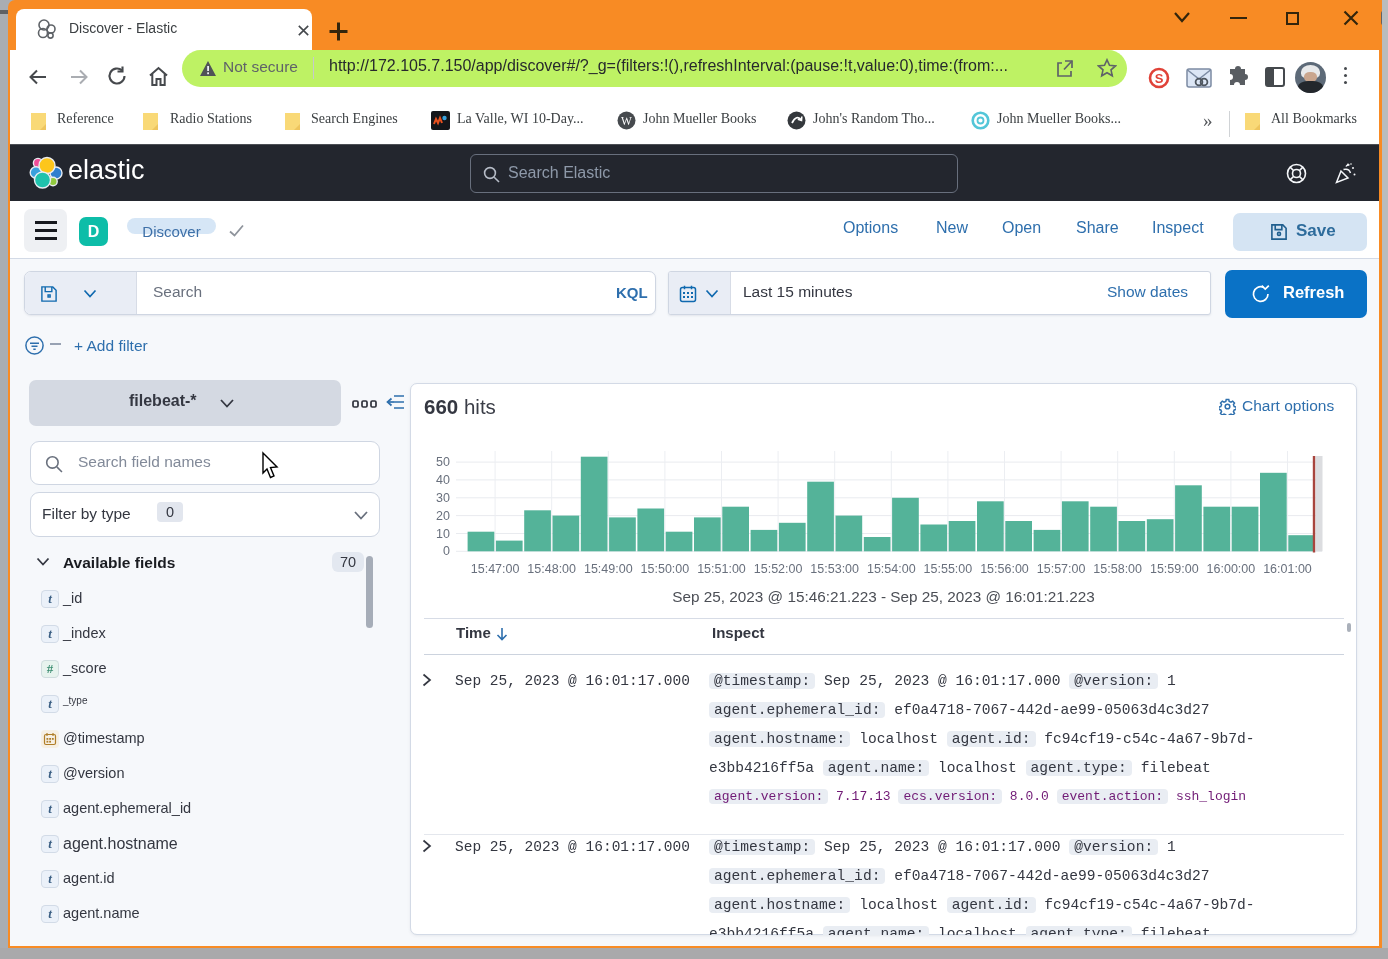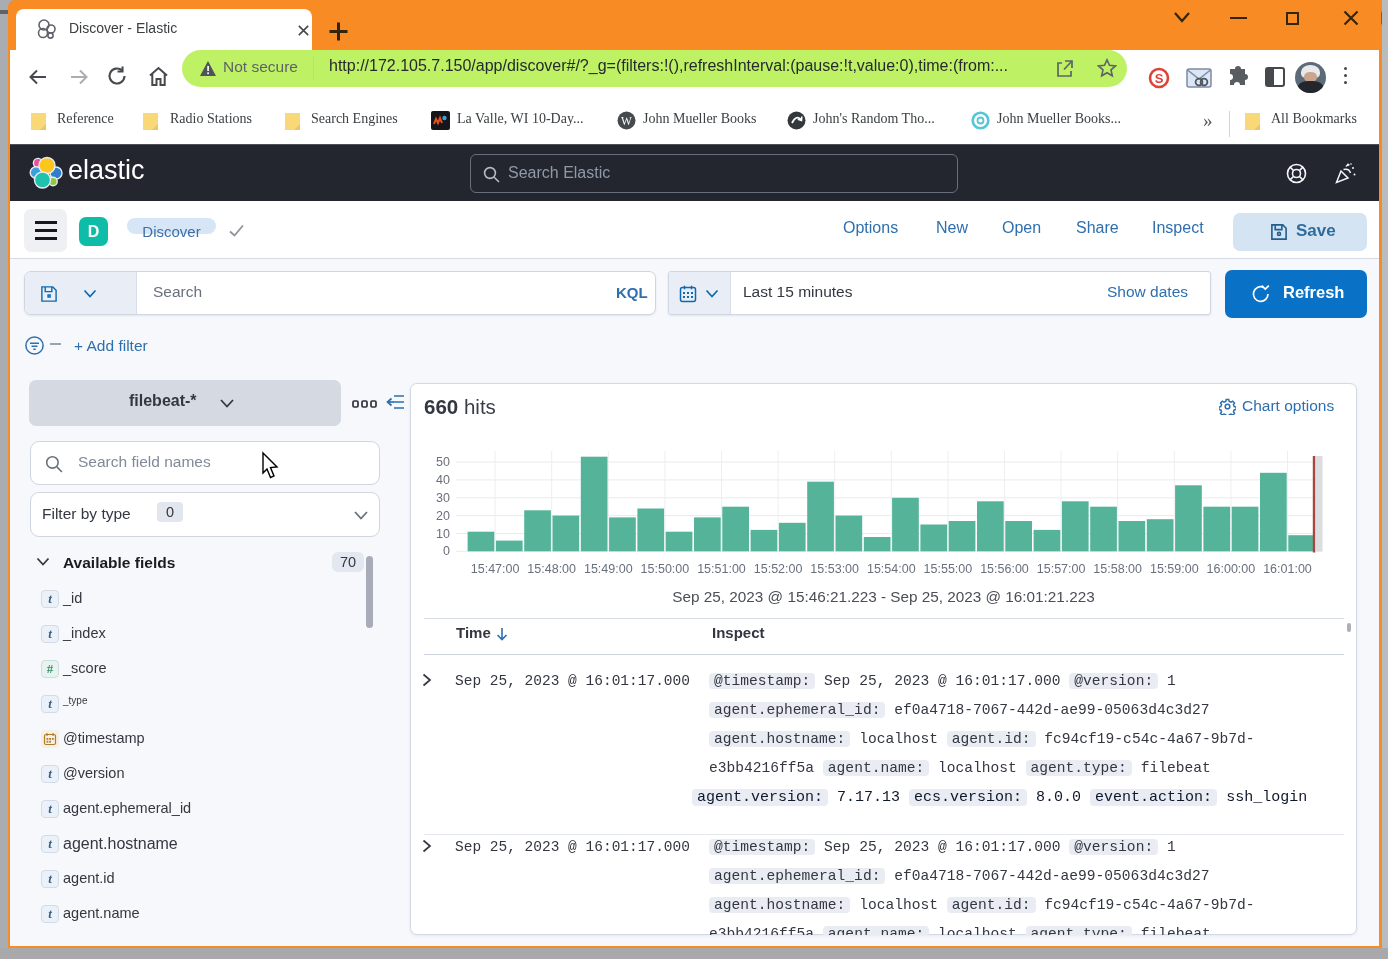--- a/index.html
+++ b/index.html
@@ -468,21 +468,21 @@
 <div class="abs" style="left:14px;top:42px;width:920px;height:1px;background:#ccd3de;"></div>
 <div class="abs" style="left:937px;top:11px;width:4px;height:9px;background:#aab0ba;border-radius:2px;"></div>
 <svg class="abs" style="left:11px;top:61px;" width="11" height="14" viewBox="0 0 11 14">
       <path d="M2.5 1.5 L9 7 L2.5 12.5" fill="none" stroke="#343741" stroke-width="1.7"></path>
     </svg>
 <div class="abs mono" style="left:45px;top:61px;font-size:14.5px;color:#343741;">Sep 25, 2023 @ 16:01:17.000</div>
 <div class="abs mono" style="left:299px;top:61px;font-size:14.6px;color:#343741;white-space:nowrap;"><span class="pill">@timestamp:</span> Sep 25, 2023 @ 16:01:17.000 <span class="pill">@version:</span> 1</div>
 <div class="abs mono" style="left:299px;top:90px;font-size:14.6px;color:#343741;white-space:nowrap;"><span class="pill">agent.ephemeral_id:</span> ef0a4718-7067-442d-ae99-05063d4c3d27</div>
 <div class="abs mono" style="left:299px;top:119px;font-size:14.6px;color:#343741;white-space:nowrap;"><span class="pill">agent.hostname:</span> localhost <span class="pill">agent.id:</span> fc94cf19-c54c-4a67-9b7d-</div>
 <div class="abs mono" style="left:299px;top:148px;font-size:14.6px;color:#343741;white-space:nowrap;">e3bb4216ff5a <span class="pill">agent.name:</span> localhost <span class="pill">agent.type:</span> filebeat</div>
-<div class="abs mono" style="left:282px;top:177px;font-size:15px;color:#0f172a;white-space:nowrap;"><span class="pill">agent.version:</span> 7.17.13 <span class="pill">ecs.version:</span> 8.0.0 <span class="pill">event.action:</span> ssh_login</div>
+<div class="abs mono" style="left:299px;top:177px;font-size:13px;color:#701a75;white-space:nowrap;"><span class="pill">agent.version:</span> 7.17.13 <span class="pill">ecs.version:</span> 8.0.0 <span class="pill">event.action:</span> ssh_login</div>
 <div class="abs" style="left:14px;top:222px;width:920px;height:1px;background:#e4e7ed;"></div>
 <svg class="abs" style="left:11px;top:227px;" width="11" height="14" viewBox="0 0 11 14">
       <path d="M2.5 1.5 L9 7 L2.5 12.5" fill="none" stroke="#343741" stroke-width="1.7"></path>
     </svg>
 <div class="abs mono" style="left:45px;top:227px;font-size:14.5px;color:#343741;">Sep 25, 2023 @ 16:01:17.000</div>
 <div class="abs mono" style="left:299px;top:227px;font-size:14.6px;color:#343741;white-space:nowrap;"><span class="pill">@timestamp:</span> Sep 25, 2023 @ 16:01:17.000 <span class="pill">@version:</span> 1</div>
 <div class="abs mono" style="left:299px;top:256px;font-size:14.6px;color:#343741;white-space:nowrap;"><span class="pill">agent.ephemeral_id:</span> ef0a4718-7067-442d-ae99-05063d4c3d27</div>
 <div class="abs mono" style="left:299px;top:285px;font-size:14.6px;color:#343741;white-space:nowrap;"><span class="pill">agent.hostname:</span> localhost <span class="pill">agent.id:</span> fc94cf19-c54c-4a67-9b7d-</div>
 <div class="abs mono" style="left:299px;top:314px;font-size:14.6px;color:#343741;white-space:nowrap;">e3bb4216ff5a <span class="pill">agent.name:</span> localhost <span class="pill">agent.type:</span> filebeat</div>
 </div>

